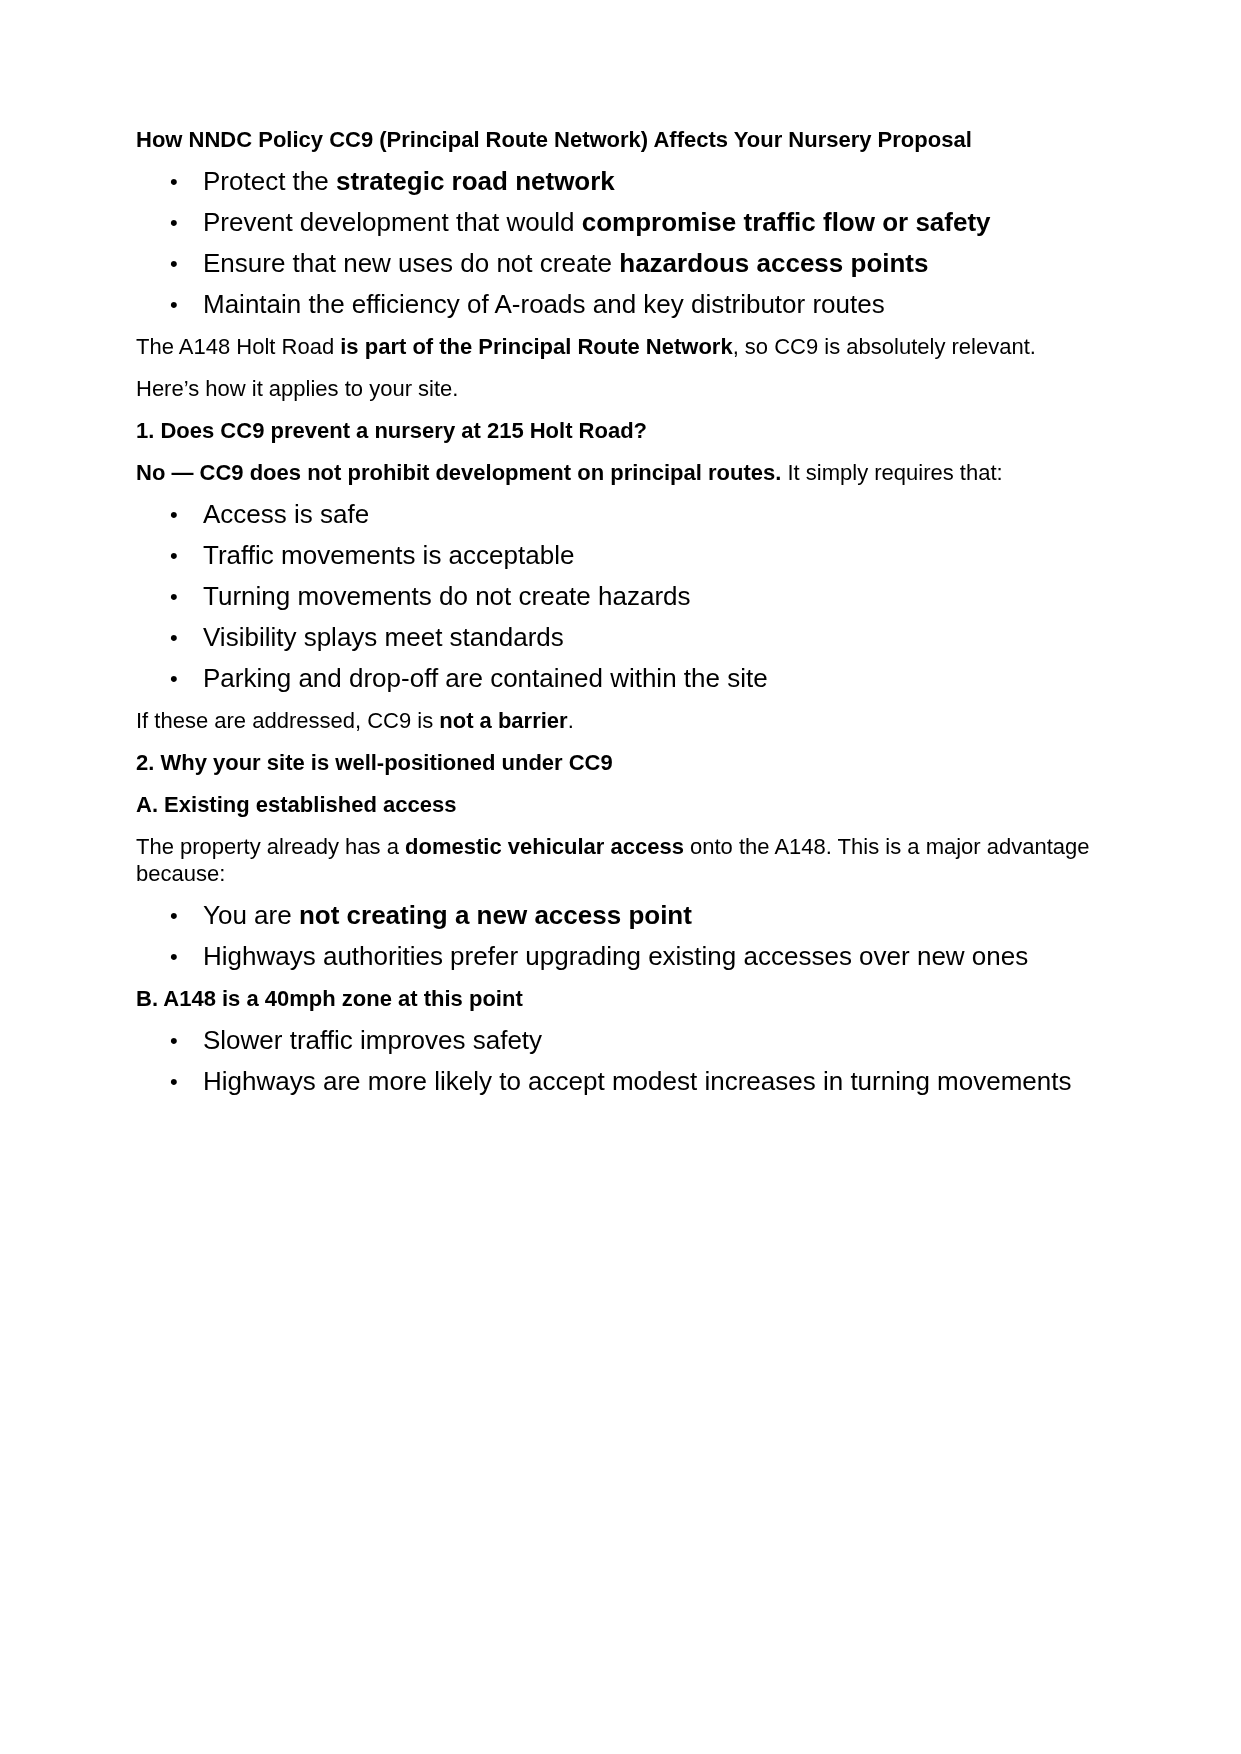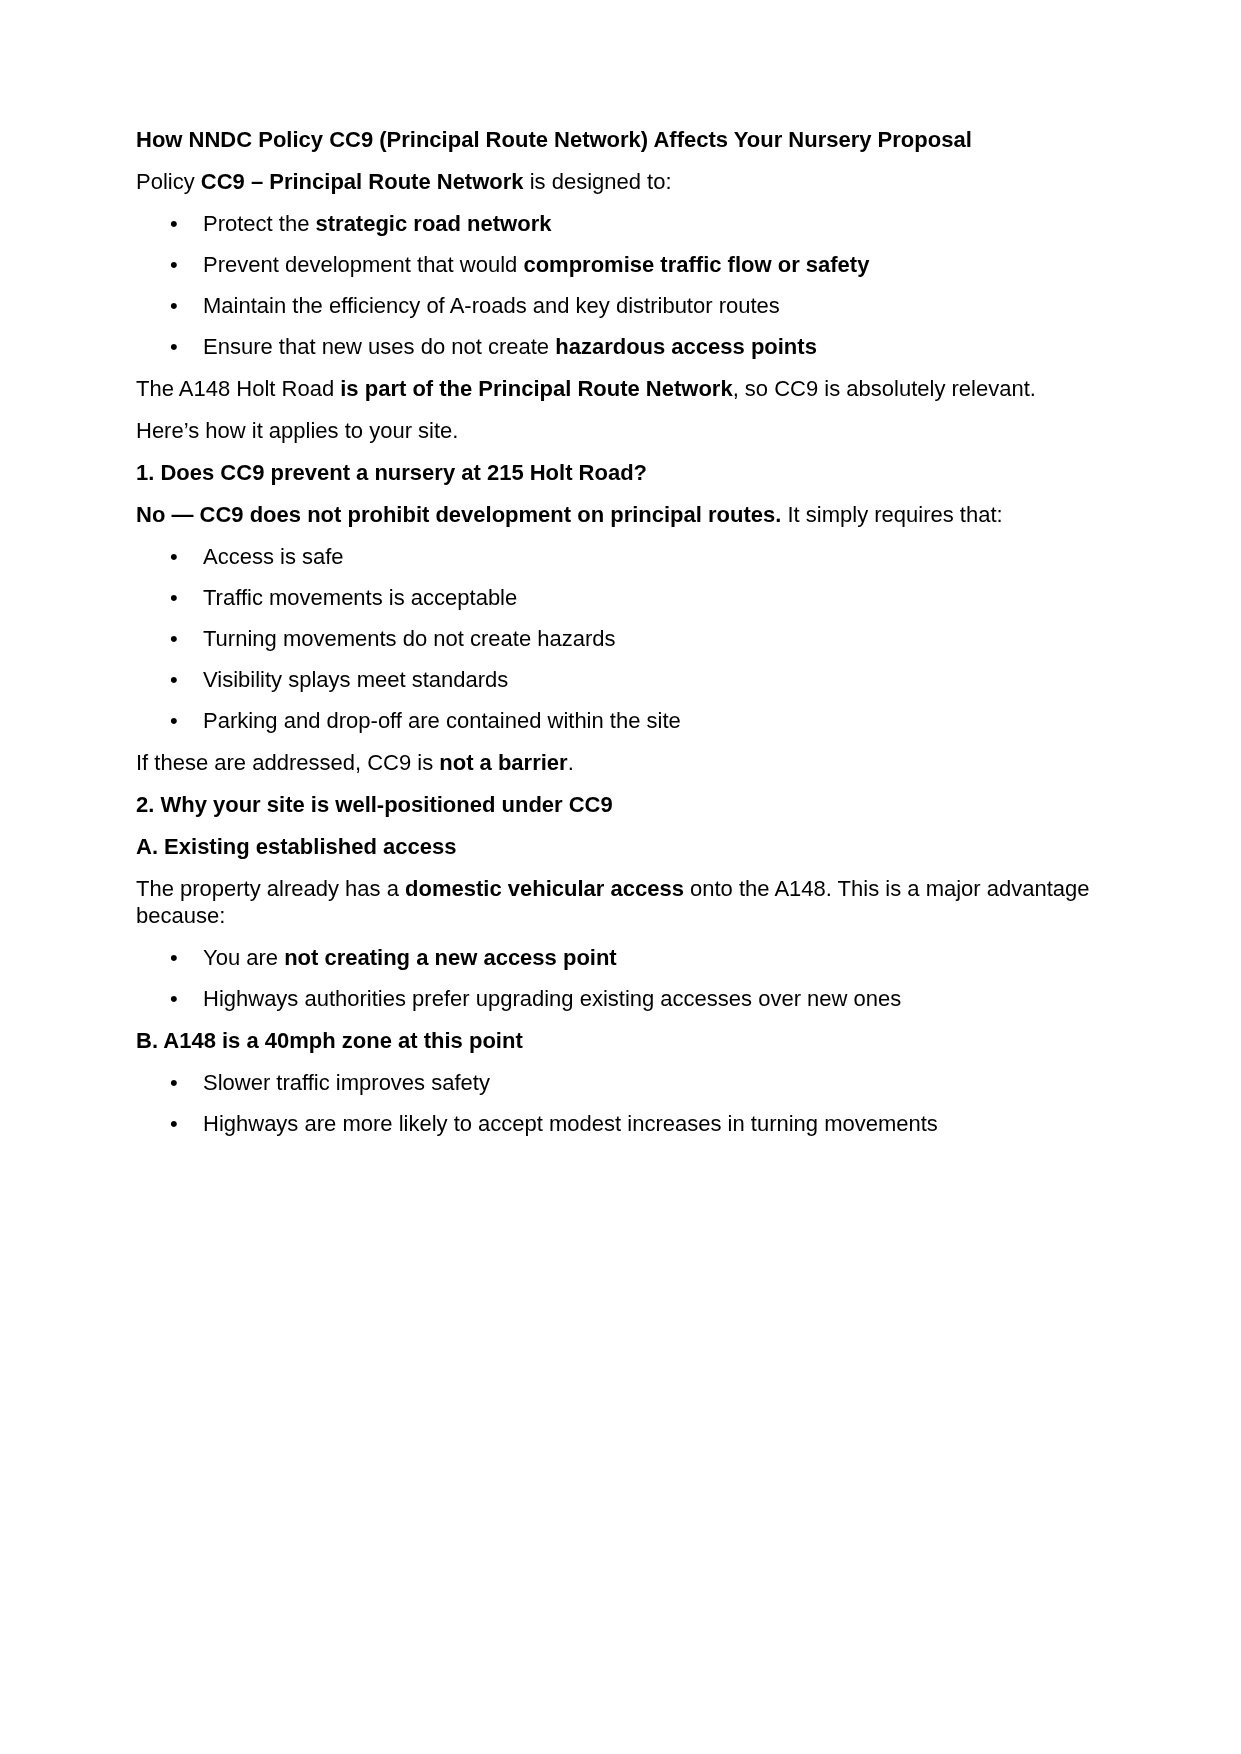--- a/index.html
+++ b/index.html
@@ -33,21 +33,21 @@
     }
     ul.doc-list {
       list-style: none;
       margin: 0 0 15px 0;
       padding: 0;
     }
     ul.doc-list li {
       position: relative;
       padding-left: 67px;
       margin: 0 0 14px 0;
-      font-size: 22px;
+      font-size: 26px;
       line-height: 27px;
     }
     ul.doc-list li::before {
       content: "\2022";
       position: absolute;
       left: 34px;
       top: 0;
       font-size: 22px;
       line-height: 27px;
       color: #000000;
@@ -55,26 +55,25 @@
     strong {
       font-weight: 700;
     }
   </style>
 </head>
 <body>
 
 <div class="page">
   <div class="content">
       <p class="doc-block doc-heading"><strong>How NNDC Policy CC9 (Principal Route Network) Affects Your Nursery Proposal</strong></p>
-      <p class="doc-block"><span>Policy </span><strong>CC9 – Principal Route Network</strong><span> is designed to:</span></p>
       <ul class="doc-list">
         <li><span>Protect the </span><strong>strategic road network</strong></li>
         <li><span>Prevent development that would </span><strong>compromise traffic flow or safety</strong></li>
+        <li><span>Ensure that new uses do not create </span><strong>hazardous access points</strong></li>
         <li><span>Maintain the efficiency of A-roads and key distributor routes</span></li>
-        <li><span>Ensure that new uses do not create </span><strong>hazardous access points</strong></li>
       </ul>
       <p class="doc-block"><span>The A148 Holt Road </span><strong>is part of the Principal Route Network</strong><span>, so CC9 is absolutely relevant.</span></p>
       <p class="doc-block"><span>Here’s how it applies to your site.</span></p>
       <p class="doc-block doc-heading"><strong>1. Does CC9 prevent a nursery at 215 Holt Road?</strong></p>
       <p class="doc-block"><strong>No — CC9 does not prohibit development on principal routes.</strong><span> It simply requires that:</span></p>
       <ul class="doc-list">
         <li><span>Access is safe</span></li>
         <li><span>Traffic movements is acceptable</span></li>
         <li><span>Turning movements do not create hazards</span></li>
         <li><span>Visibility splays meet standards</span></li>

